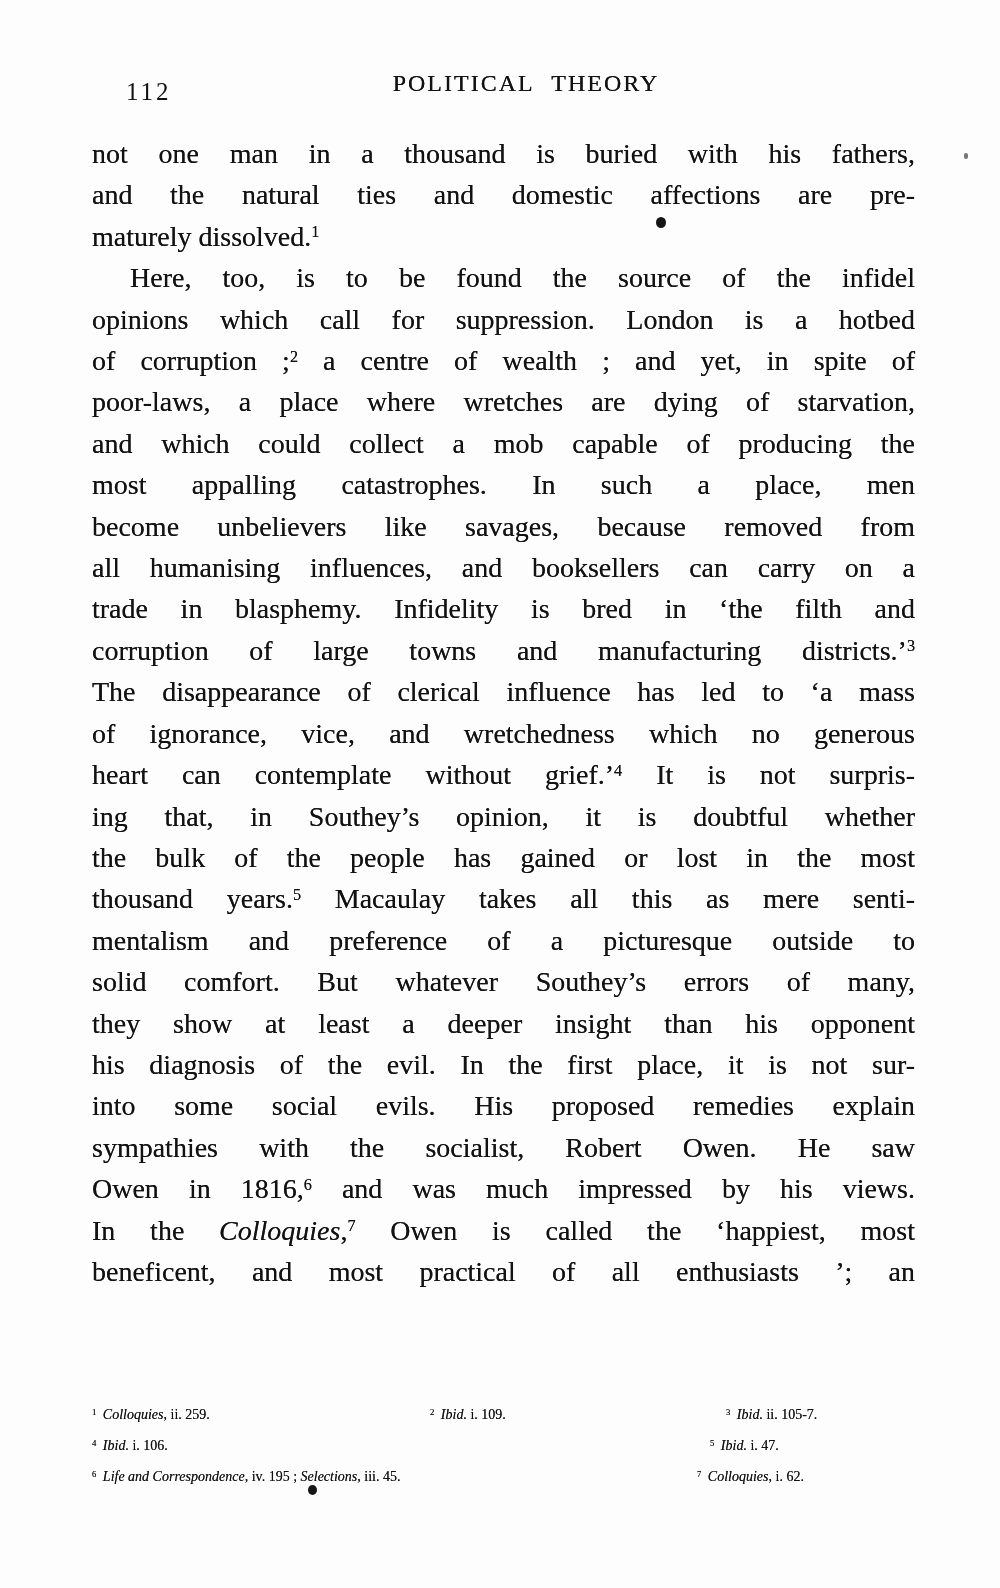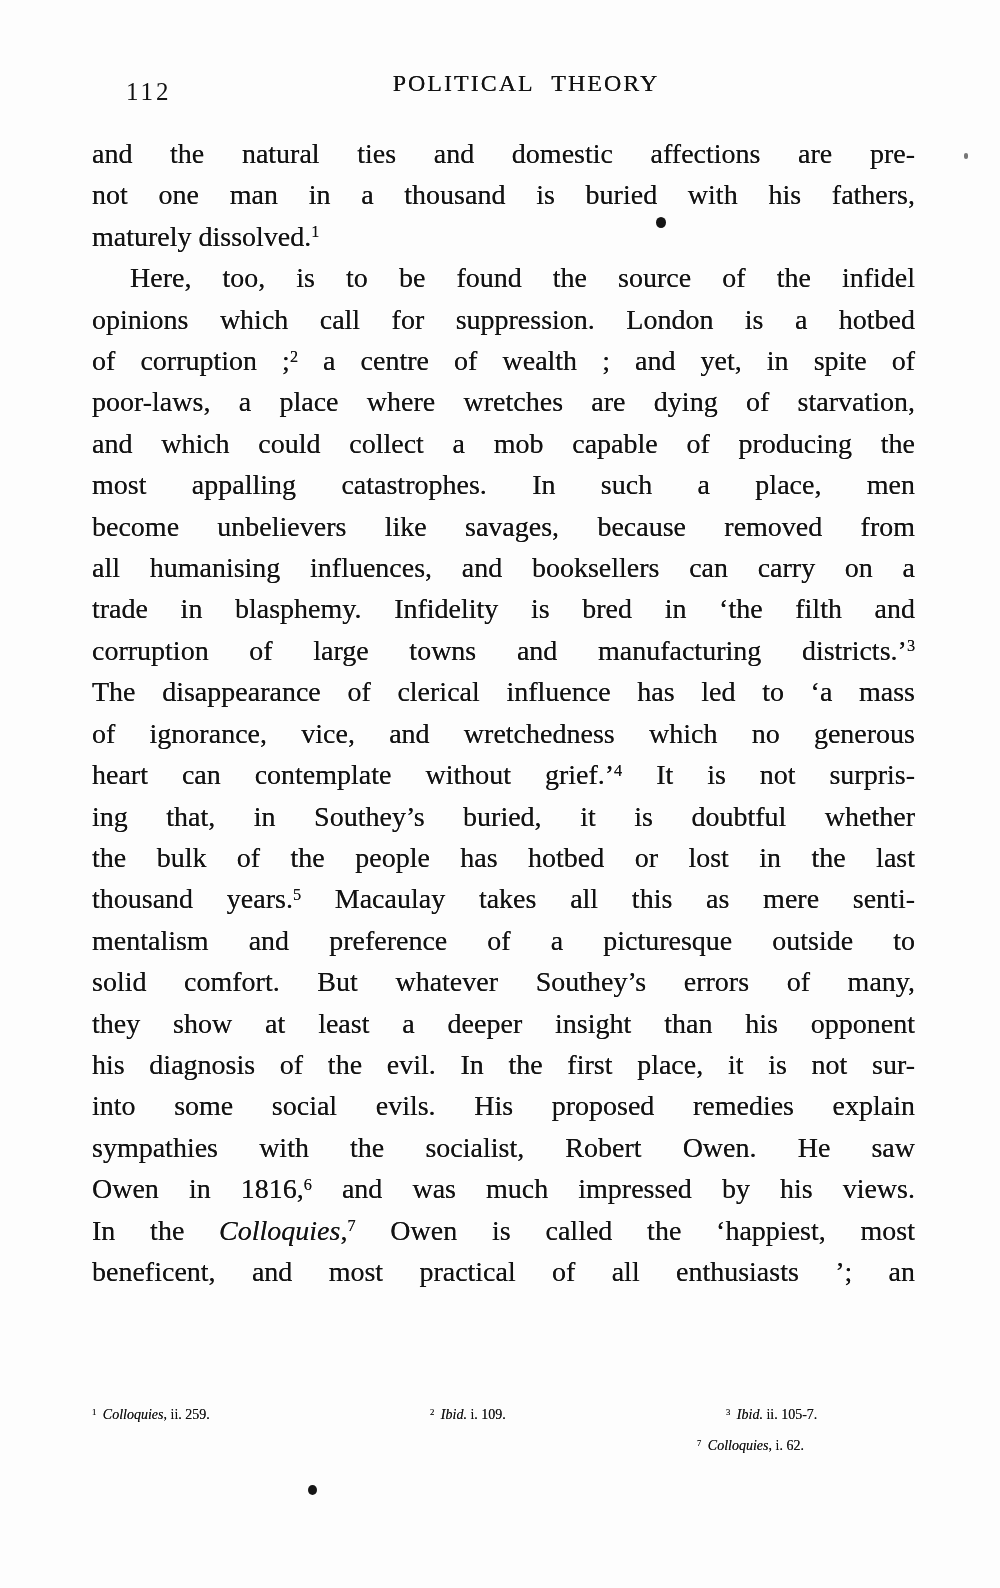--- a/index.html
+++ b/index.html
@@ -61,60 +61,65 @@
 <body>
 
 <div class="page">
   <div class="header">
     <span class="pagenum">112</span>
     <span class="running-title">POLITICAL THEORY</span>
   </div>
 
   <div class="body-text" id="body-text">
       <div>
+        <div class="line">not one man in a thousand is buried with his fathers,</div>
         <div class="line">and the natural ties and domestic affections are pre-</div>
-        <div class="line">not one man in a thousand is buried with his fathers,</div>
         <div class="line no-just">maturely dissolved.<sup>1</sup></div>
       </div>
       <div>
         <div class="line indent">Here, too, is to be found the source of the infidel</div>
         <div class="line">opinions which call for suppression.  London is a hotbed</div>
         <div class="line">of corruption ;<sup>2</sup> a centre of wealth ; and yet, in spite of</div>
         <div class="line">poor-laws, a place where wretches are dying of starvation,</div>
         <div class="line">and which could collect a mob capable of producing the</div>
         <div class="line">most appalling catastrophes.  In such a place, men</div>
         <div class="line">become unbelievers like savages, because removed from</div>
         <div class="line">all humanising influences, and booksellers can carry on a</div>
         <div class="line">trade in blasphemy.  Infidelity is bred in ‘the filth and</div>
         <div class="line">corruption of large towns and manufacturing districts.’<sup>3</sup></div>
         <div class="line">The disappearance of clerical influence has led to ‘a mass</div>
         <div class="line">of ignorance, vice, and wretchedness which no generous</div>
         <div class="line">heart can contemplate without grief.’<sup>4</sup>  It is not surpris-</div>
-        <div class="line">ing that, in Southey’s buried, it is doubtful whether</div>
-        <div class="line">the bulk of the people has hotbed or lost in the last</div>
+        <div class="line">ing that, in Southey’s opinion, it is doubtful whether</div>
+        <div class="line">the bulk of the people has gained or lost in the most</div>
         <div class="line">thousand years.<sup>5</sup>  Macaulay takes all this as mere senti-</div>
         <div class="line">mentalism and preference of a picturesque outside to</div>
         <div class="line">solid comfort.  But whatever Southey’s errors of many,</div>
         <div class="line">they show at least a deeper insight than his opponent</div>
         <div class="line">his diagnosis of the evil.  In the first place, it is not sur-</div>
         <div class="line">into some social evils.  His proposed remedies explain</div>
         <div class="line">sympathies with the socialist, Robert Owen.  He saw</div>
         <div class="line">Owen in 1816,<sup>6</sup> and was much impressed by his views.</div>
         <div class="line">In the <i>Colloquies</i>,<sup>7</sup> Owen is called the ‘happiest, most</div>
         <div class="line">beneficent, and most practical of all enthusiasts ’; an</div>
       </div>
     </div>
 
   <div class="footnotes" id="footnotes">
       <div class="fn-row">
         <span class="fn-cell fn-r0c0"><sup>1</sup> <i>Colloquies</i>, ii. 259.</span>
         <span class="fn-cell fn-r0c1"><sup>2</sup> <i>Ibid.</i> i. 109.</span>
         <span class="fn-cell fn-r0c2"><sup>3</sup> <i>Ibid.</i> ii. 105-7.</span>
       </div>
       <div class="fn-row">
+        <span class="fn-cell fn-r1c0"><sup>4</sup> <i>Ibid.</i> i. 106.</span>
+        <span class="fn-cell fn-r1c1"><sup>5</sup> <i>Ibid.</i> i. 47.</span>
+      </div>
+      <div class="fn-row">
+        <span class="fn-cell fn-r2c0"><sup>6</sup> <i>Life and Correspondence</i>, iv. 195 ;  <i>Selections</i>, iii. 45.</span>
         <span class="fn-cell fn-r2c1"><sup>7</sup> <i>Colloquies</i>, i. 62.</span>
       </div>
     </div>
 
   <div class="speck blot-ff"></div>
   <div class="speck dot-bottom"></div>
   <div class="speck speck-right"></div>
 </div>
 
 </body></html>

